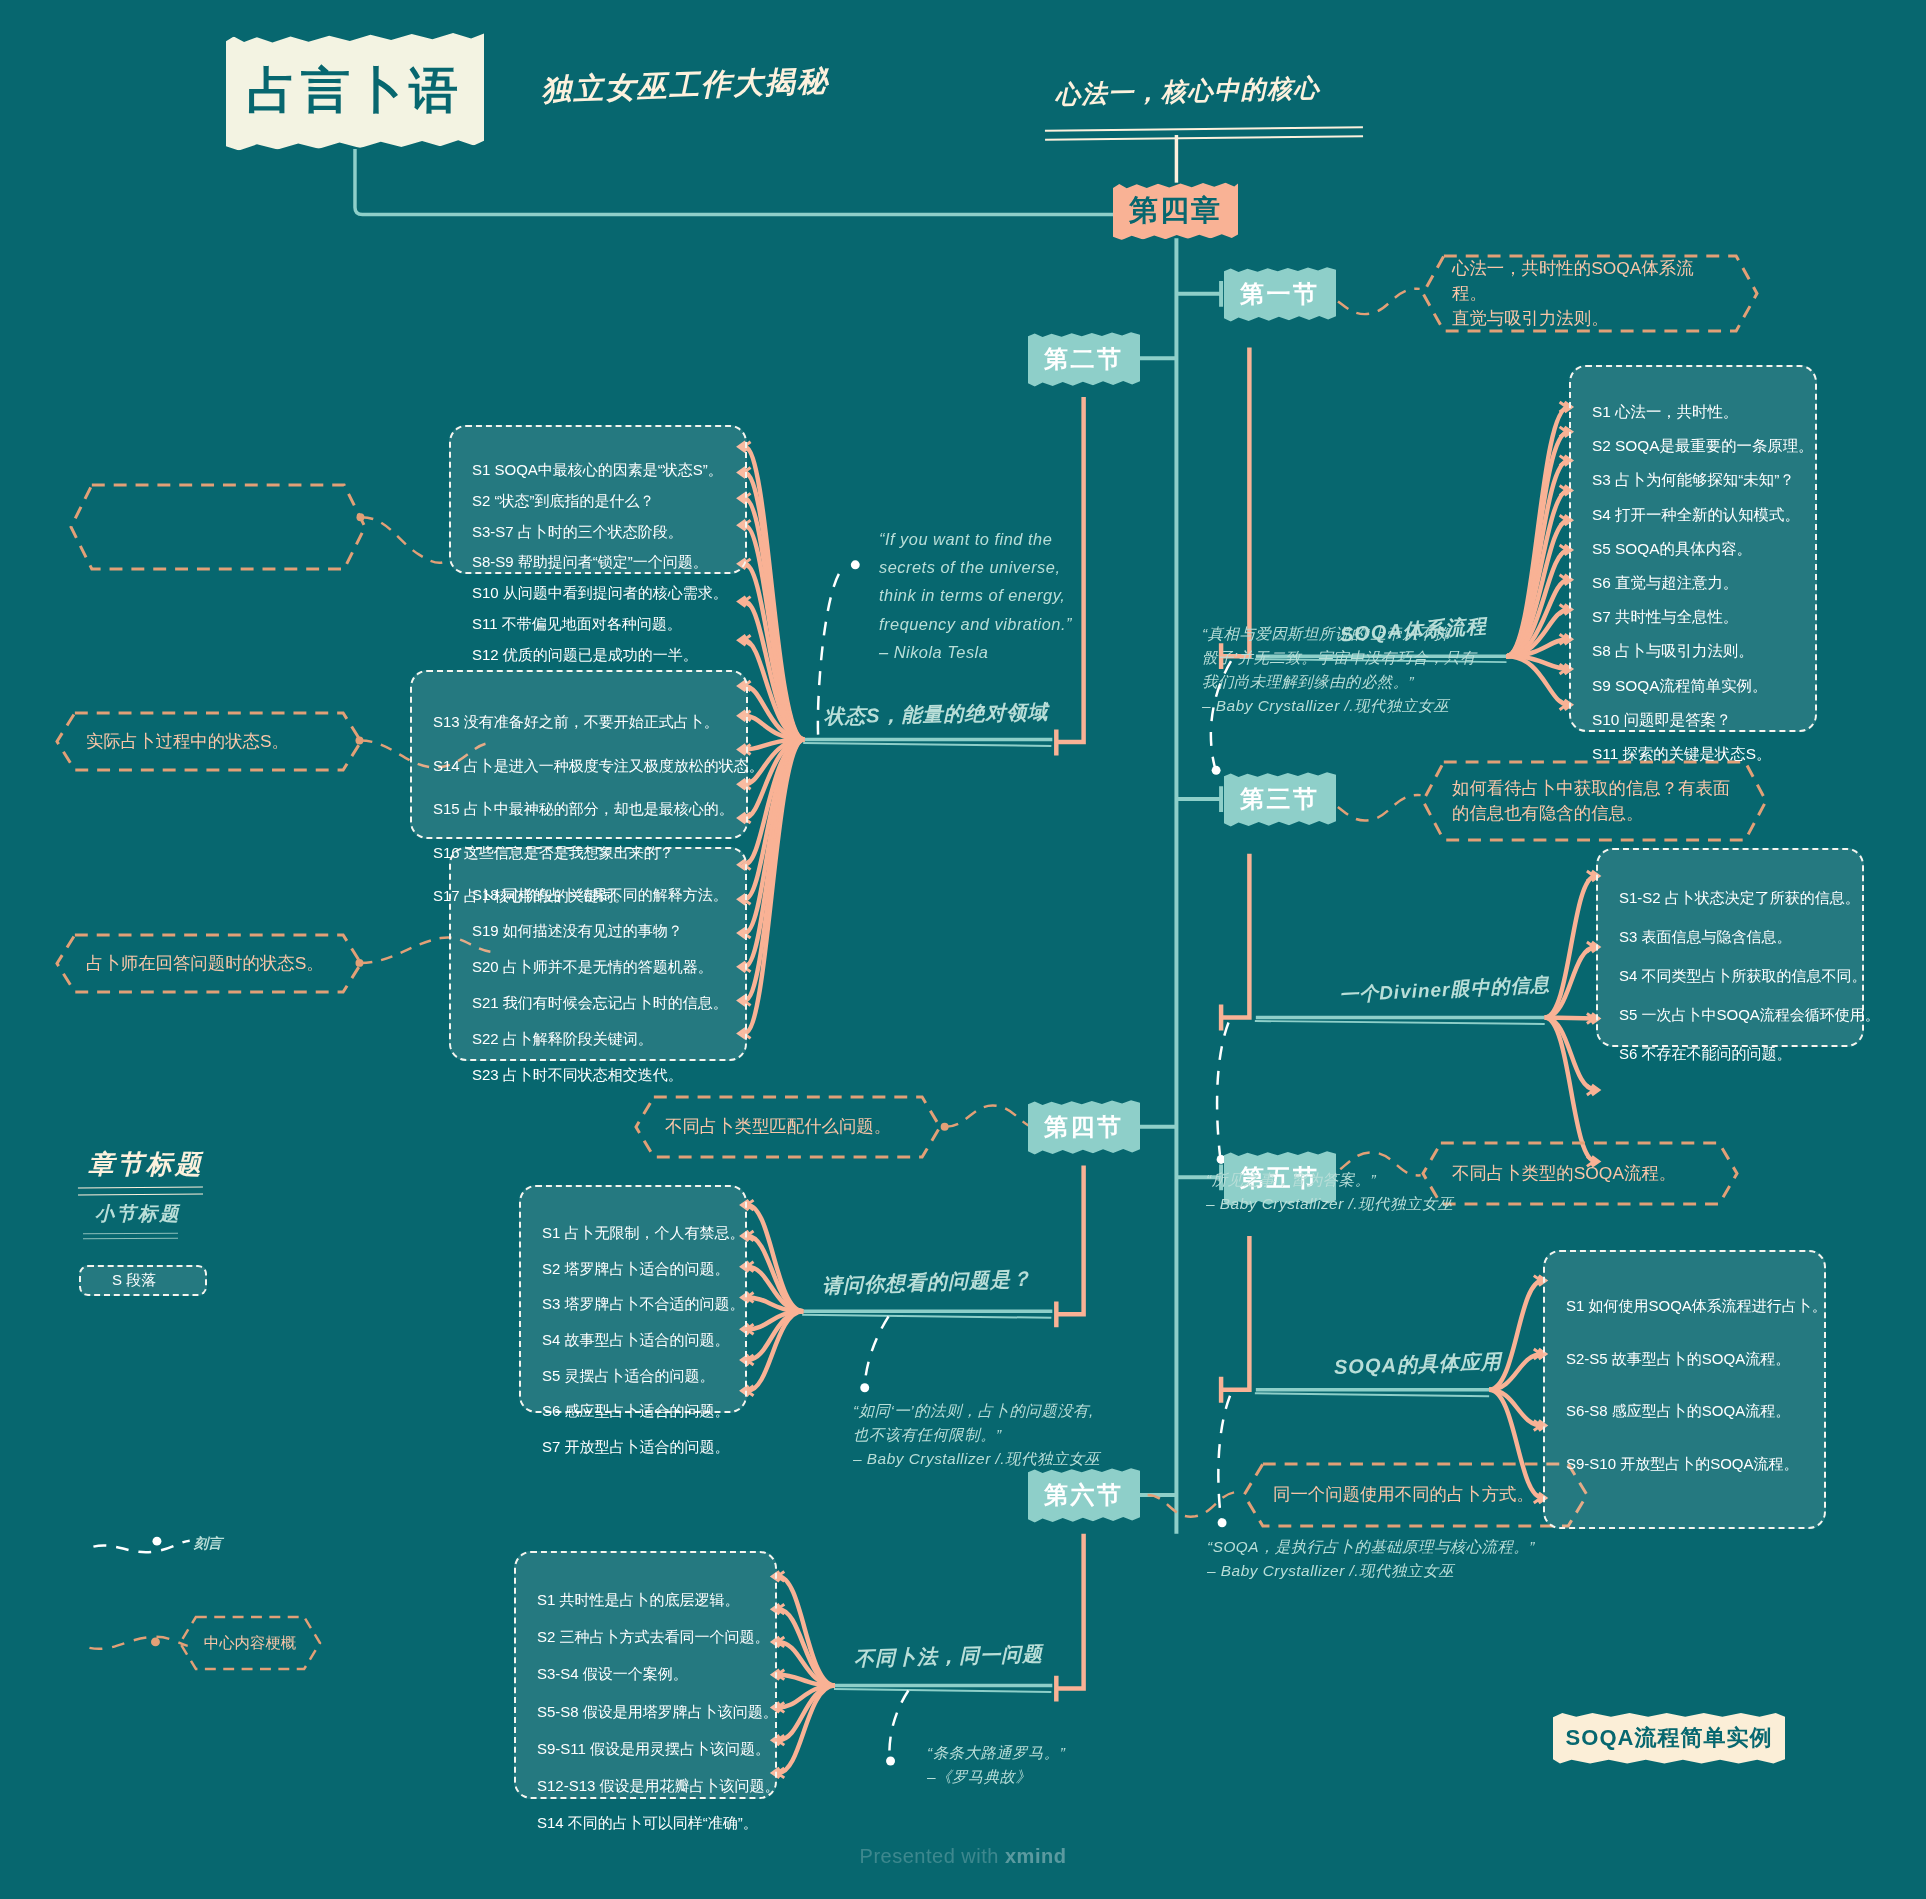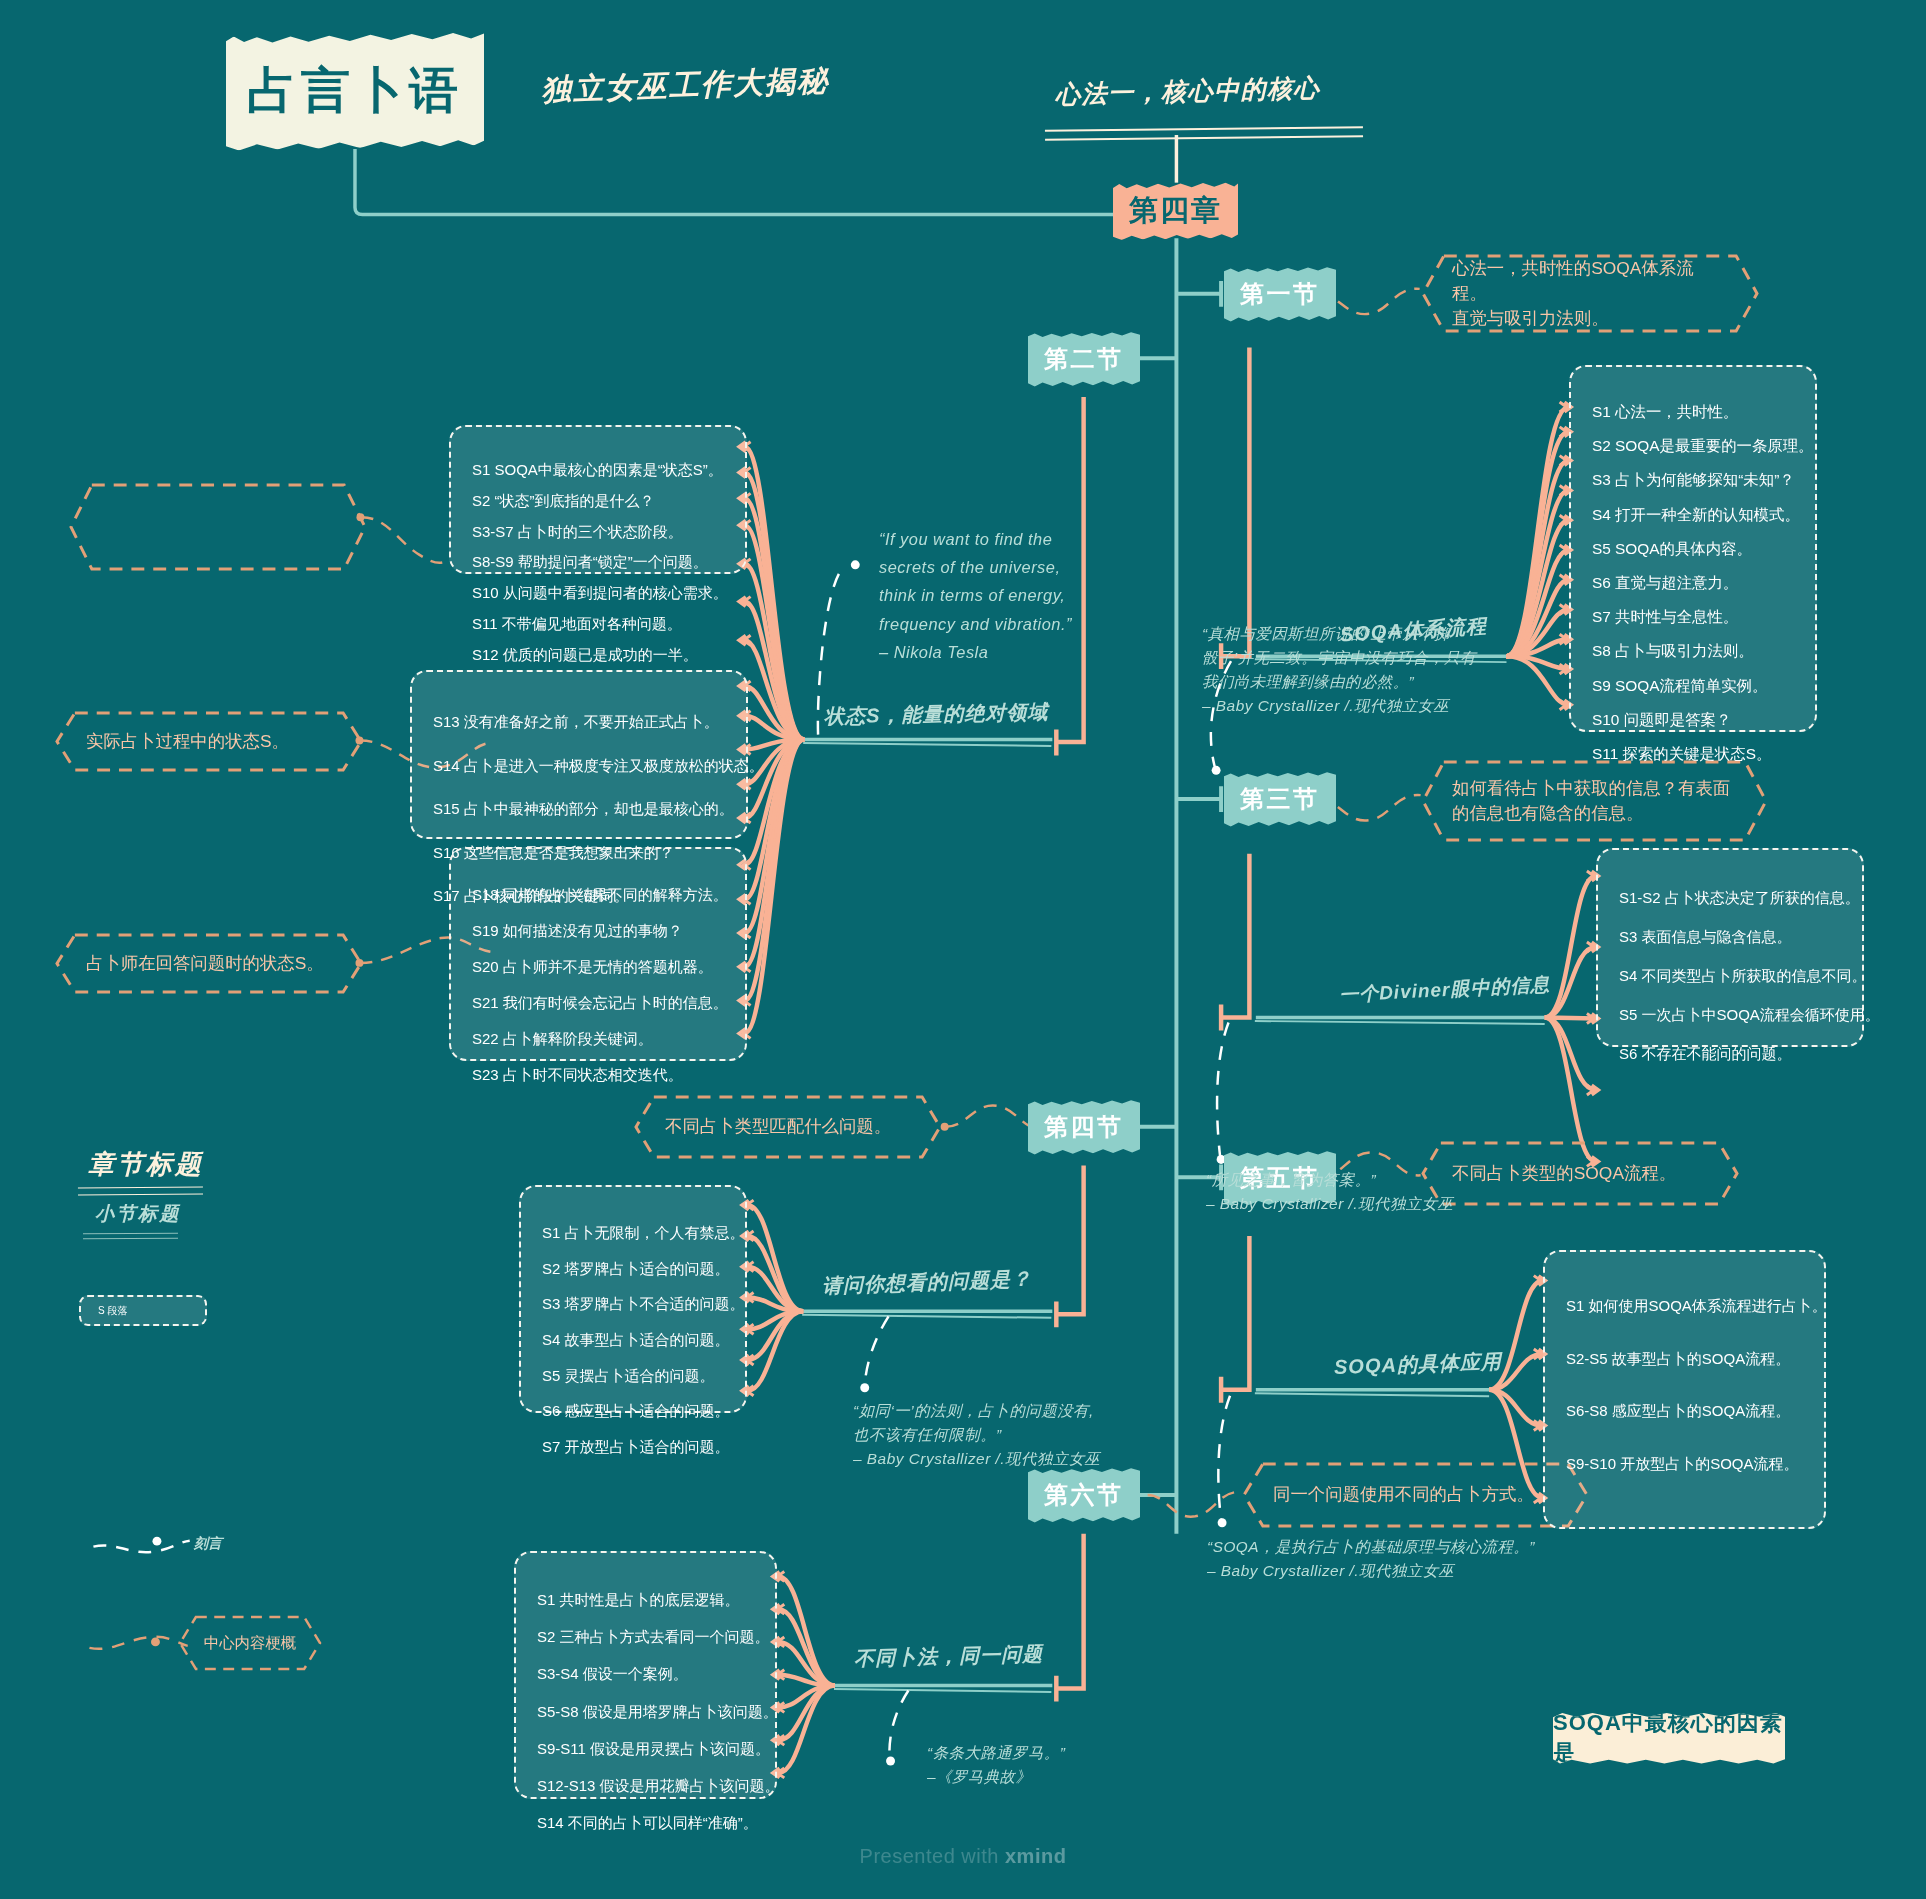--- a/index.html
+++ b/index.html
@@ -113,22 +113,22 @@
     position:absolute;color:#b9ded8;font-size:19px;font-style:italic;
     font-weight:700;letter-spacing:2.5px;white-space:nowrap;
   }
   .legend-rule-teal{
     position:absolute;height:4px;border-top:1px solid #8ebfba;border-bottom:1px solid #8ebfba;
     transform:rotate(-0.4deg);
   }
   .legend-card{
     position:absolute;background:rgba(255,255,255,0.12);
     border:2.5px dashed #f5f5ef;border-radius:9px;
-    color:#fff;font-size:10px;padding:7px 17px;box-sizing:border-box;
-    display:flex;align-items:center;margin-top:30px;
+    color:#fff;font-size:15px;padding:7px 31px;box-sizing:border-box;
+    display:flex;align-items:center;
   }
   .legend-word{
     position:absolute;color:#b9ded8;font-size:14px;font-style:italic;font-weight:700;white-space:nowrap;margin-left:16px;
   }
 
   
   .badge{
     position:absolute;background:#fbeed7;color:#07676f;
     font-size:22px;font-weight:700;letter-spacing:1px;
     display:flex;align-items:center;justify-content:center;
@@ -552,21 +552,21 @@
   <div class="legend-word" style="left:178px;top:1535px;">刻言</div>
 
   <div class="hexcallout" style="left:178px;top:1615px;width:144px;height:56px;padding:0;justify-content:center;">
     <svg class="hexbg" viewBox="0 0 290 112" preserveAspectRatio="none">
       <polygon points="36,4 254,4 286,56 254,108 36,108 4,56" fill="none" stroke="#e2a077" stroke-width="5" stroke-dasharray="22 15"></polygon>
     </svg>
     <div class="hextxt" style="font-size:15.4px;">中心内容梗概</div>
   </div>
 
   <div class="badge" style="left:1553px;top:1712px;width:232px;height:52px;">
-    <span>SOQA中最核心的因素是</span>
+    <span>SOQA流程简单实例</span>
   </div>
 
   <div class="footer">
     <span>Presented with </span><b>xmind</b>
   </div>
 
 </div>
 
 
 </body></html>

